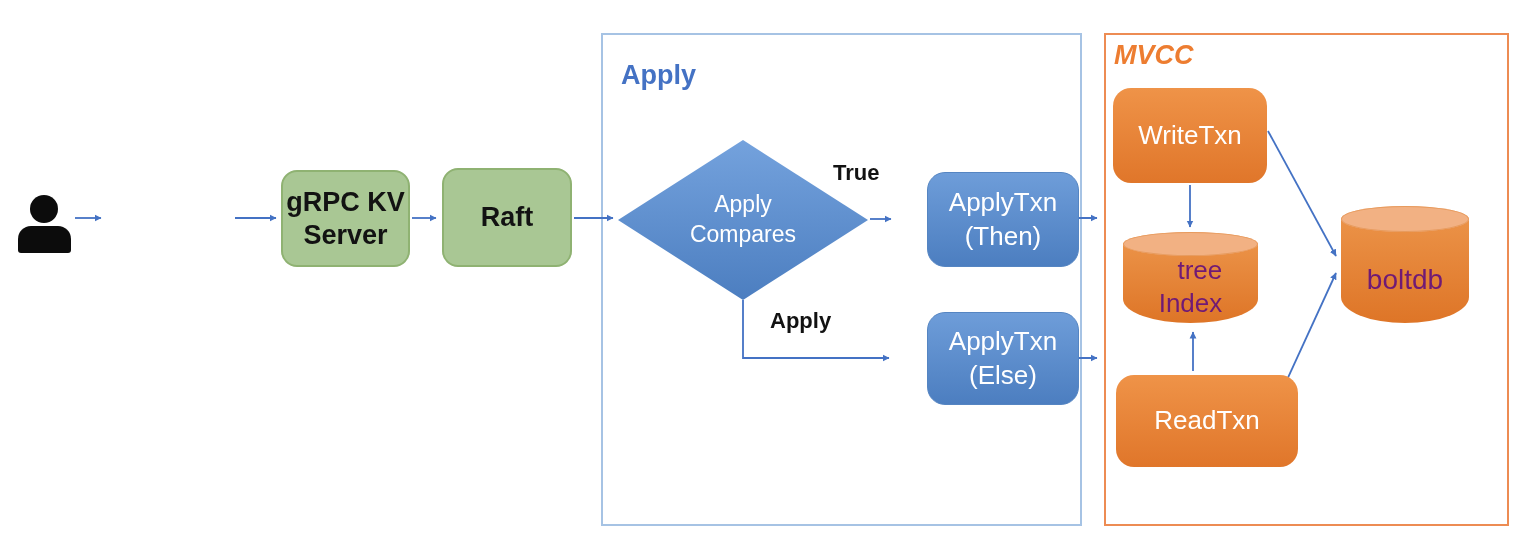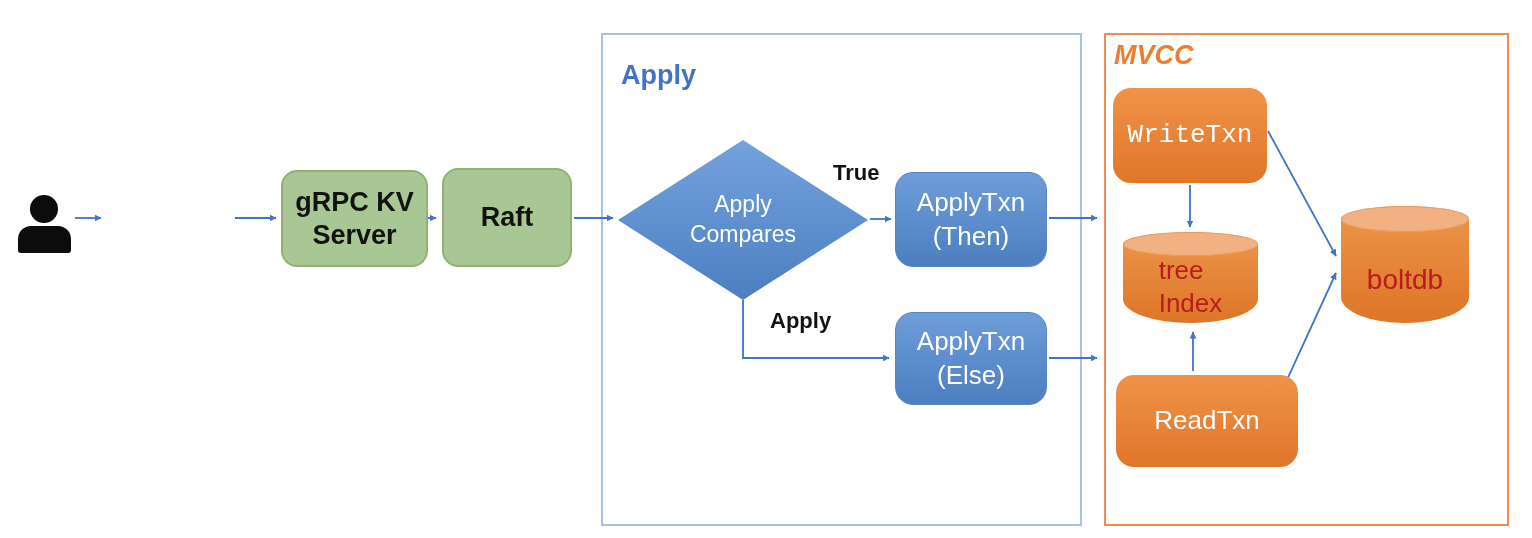--- a/index.html
+++ b/index.html
@@ -18,21 +18,21 @@
     position:absolute;display:flex;align-items:center;justify-content:center;
     text-align:center;white-space:pre-line;z-index:3;box-sizing:border-box;
   }
   .green{
     background:#A9C794;border:2px solid #8FB272;border-radius:16px;
     color:#121212;font-weight:700;font-size:27px;line-height:1.22;
   }
   .blue{
     background:linear-gradient(180deg,#6E9DD9 0%,#4C7EC0 100%);
     border:1px solid #5585C2;border-radius:18px;
-    color:#fff;font-size:26px;line-height:1.3;
+    color:#fff;font-size:26px;line-height:1.3;margin-left:32px;
   }
   .diamond{
     clip-path:polygon(50% 0,100% 50%,50% 100%,0 50%);
     background:linear-gradient(180deg,#74A2DD 0%,#4C7EC0 100%);
     color:#fff;font-size:23px;line-height:1.3;
   }
   .orangebox{
     background:linear-gradient(180deg,#EF9348 0%,#E0762A 100%);
     border-radius:18px;color:#fff;font-size:26px;line-height:1.3;
   }
@@ -40,21 +40,21 @@
   .cyl-body{
     position:absolute;left:0;right:0;bottom:0;
     background:linear-gradient(180deg,#EB9247 0%,#DE7527 100%);
   }
   .cyl-top{
     position:absolute;left:0;right:0;top:0;border-radius:50%;
     background:#F2B183;box-shadow:inset 0 0 0 1px #E79B5E;
   }
   .cyl-label{
     position:absolute;left:0;right:0;display:flex;align-items:center;justify-content:center;
-    color:#b91c1c;text-align:left;white-space:pre-line;font-size:26px;line-height:1.25;
+    color:#701a75;text-align:right;white-space:pre-line;font-size:26px;line-height:1.25;
   }
   .edge-label{position:absolute;color:#121212;font-size:22px;font-weight:700;z-index:4;white-space:nowrap;}
   .person{position:absolute;z-index:3;}
   .person .head{position:absolute;left:12px;top:0;width:28px;height:28px;border-radius:50%;background:#0c0c0c;}
   .person .torso{position:absolute;left:0;top:31px;width:53px;height:27px;background:#0c0c0c;border-radius:13px 13px 3px 3px;}
 </style>
 </head>
 <body>
 
 <div class="canvas">
@@ -84,36 +84,36 @@
       <line x1="1268" y1="131" x2="1336" y2="256" marker-end="url(#ah)"></line>
       <line x1="1269" y1="419" x2="1336" y2="273" marker-end="url(#ah)"></line>
     </g>
   </svg>
 
   <div class="person" style="left:18px;top:195px;width:53px;height:58px;">
     <div class="head"></div>
     <div class="torso"></div>
   </div>
 
-  <div class="node green" style="left:281px;top:170px;width:147px;height:97px;">gRPC KV
+  <div class="node green" style="left:281px;top:170px;width:129px;height:97px;">gRPC KV
 Server</div>
   <div class="node green" style="left:442px;top:168px;width:130px;height:99px;">Raft</div>
 
   <div class="node diamond" style="left:618px;top:140px;width:250px;height:160px;">Apply
 Compares</div>
 
   <div class="edge-label" style="left:833px;top:160px;">True</div>
   <div class="edge-label" style="left:770px;top:308px;">Apply</div>
 
   <div class="node blue" style="left:895px;top:172px;width:152px;height:95px;">ApplyTxn
 (Then)</div>
   <div class="node blue" style="left:895px;top:312px;width:152px;height:93px;">ApplyTxn
 (Else)</div>
 
-  <div class="node orangebox" style="left:1113px;top:88px;width:154px;height:95px;font-family:Liberation Mono, monospace;">WriteTxn</div>
+  <div class="node orangebox" style="left:1113px;top:88px;width:154px;height:95px;">WriteTxn</div>
 
   <div class="cyl" style="left:1123px;top:232px;width:135px;height:91px;">
     <div class="cyl-body" style="top:12px;border-radius:0 0 50% 50% / 0 0 24px 24px;"></div>
     <div class="cyl-top" style="height:24px;"></div>
     <div class="cyl-label" style="top:22px;bottom:4px;">tree
 Index</div>
   </div>
 
   <div class="node orangebox" style="left:1116px;top:375px;width:182px;height:92px;">ReadTxn</div>
 

